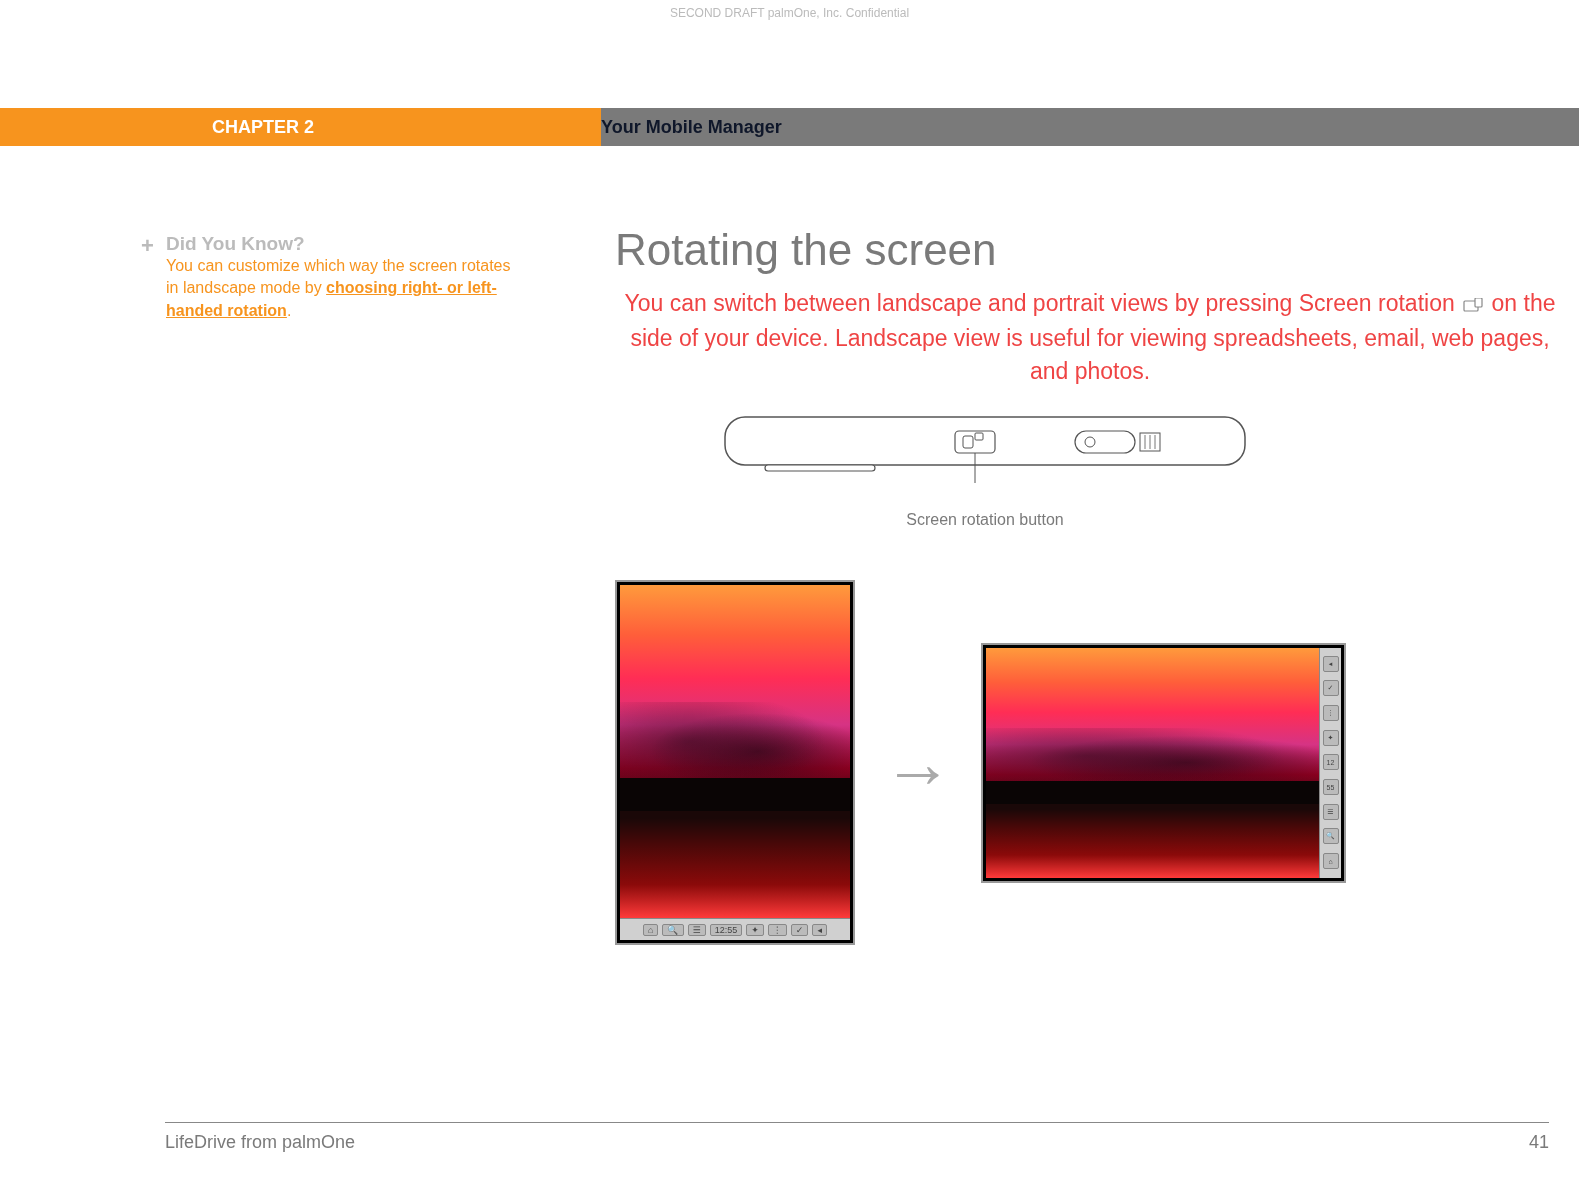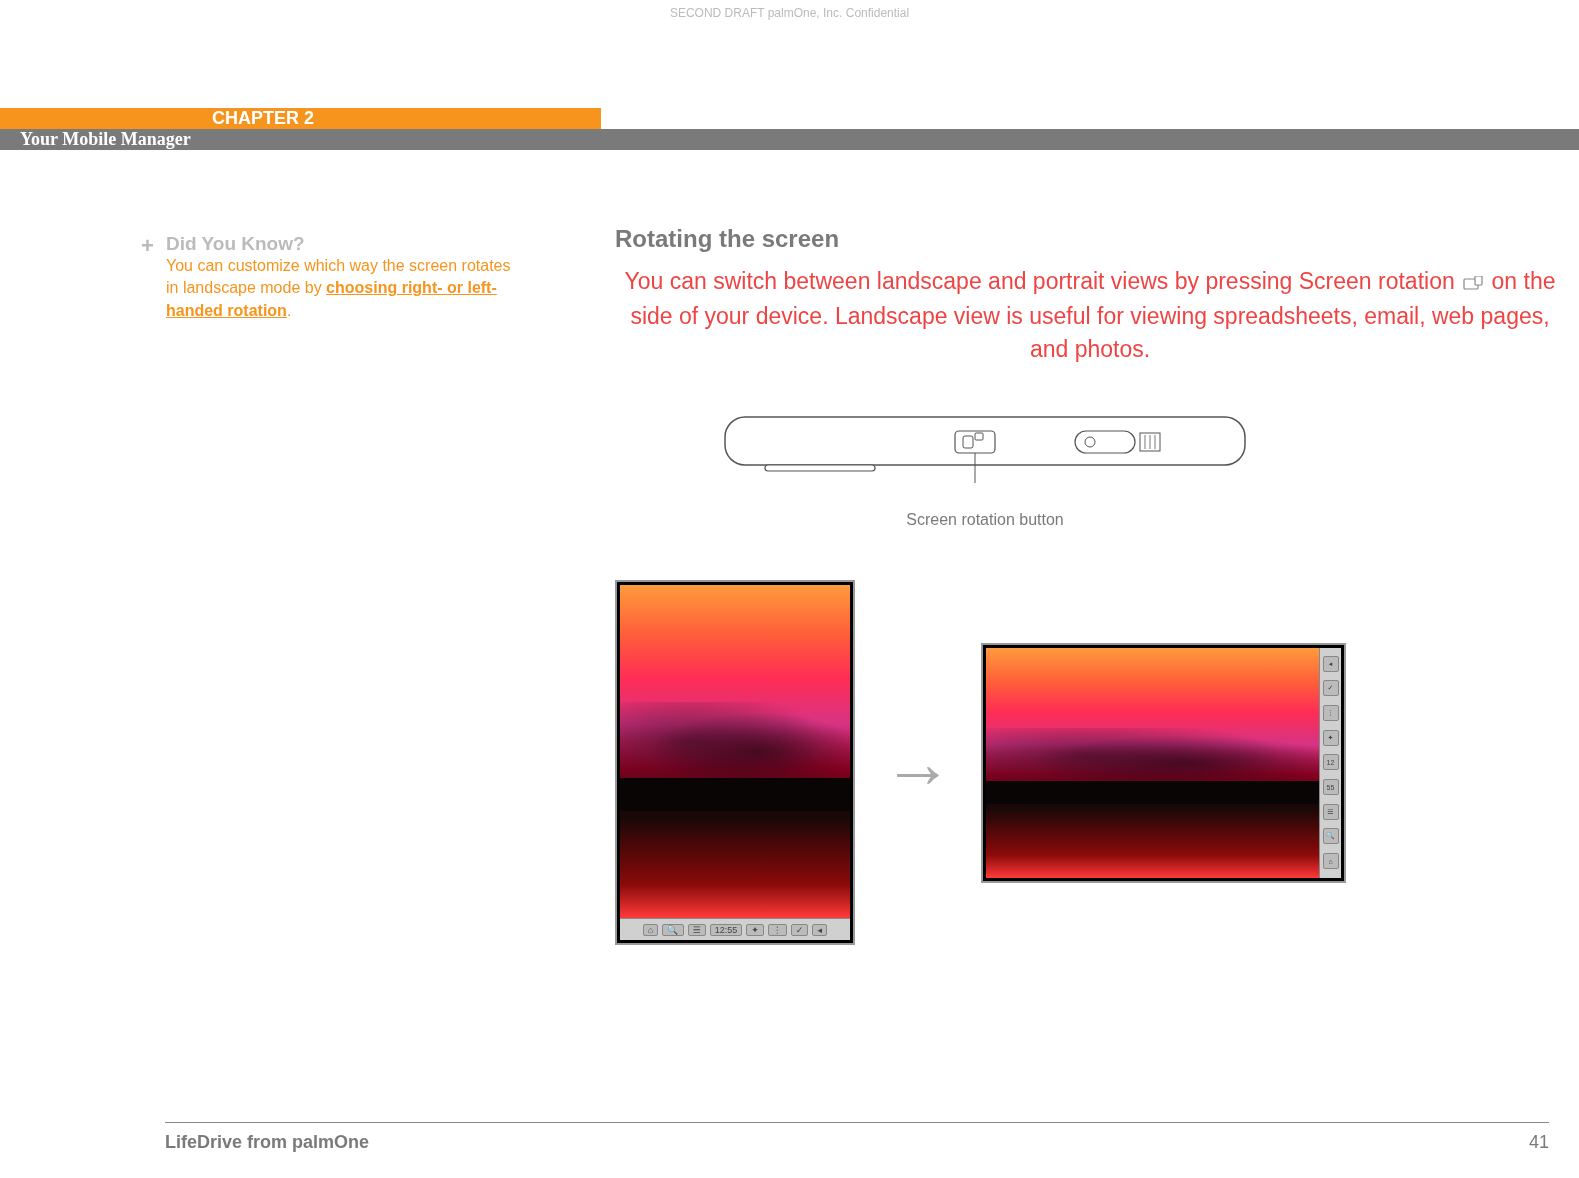--- a/index.html
+++ b/index.html
@@ -23,44 +23,41 @@
       color: #bbb;
       font-size: 12px;
     }
     .chapter-bar {
       position: absolute;
       top: 108px;
       left: 0;
       right: 0;
       height: 38px;
       display: flex;
-      flex-direction: column;
     }
     .chapter-orange {
       background: #f7941e;
       width: 601px;
       height: 100%;
       display: flex;
       align-items: center;
       padding-left: 212px;
       color: #fff;
       font-weight: bold;
       font-size: 18px;
     }
     .chapter-gray {
       background: #7a7a7a;
       flex: 1;
       height: 100%;
       display: flex;
       align-items: center;
-      padding-left: 20px;
-      color: #ffffff;
+      color: #0f172a;
       font-weight: bold;
       font-size: 18px;
-      font-family: Liberation Serif, serif;
     }
     .sidebar {
       position: absolute;
       left: 166px;
       top: 233px;
       width: 350px;
     }
     .plus-icon {
       position: absolute;
       left: -25px;
@@ -85,22 +82,22 @@
       text-decoration: underline;
     }
     .main-content {
       position: absolute;
       left: 615px;
       top: 225px;
       width: 950px;
     }
     .main-title {
       color: #7a7a7a;
-      font-size: 24px;
-      font-weight: bold;
+      font-size: 44px;
+      font-weight: normal;
       margin-bottom: 12px;
     }
     .main-body {
       color: #ef4444;
       font-size: 23px;
       line-height: 1.45;
       text-align: center;
     }
     .rotation-icon {
       display: inline-block;
@@ -226,21 +223,21 @@
       left: 165px;
       right: 30px;
       bottom: 55px;
       border-top: 1px solid #888;
     }
     .footer-text {
       position: absolute;
       left: 165px;
       bottom: 25px;
       color: #7a7a7a;
-      font-weight: bold;
+      font-weight: normal;
       font-size: 18px;
     }
     .page-num {
       position: absolute;
       right: 30px;
       bottom: 25px;
       color: #7a7a7a;
       font-size: 18px;
     }
   </style>

